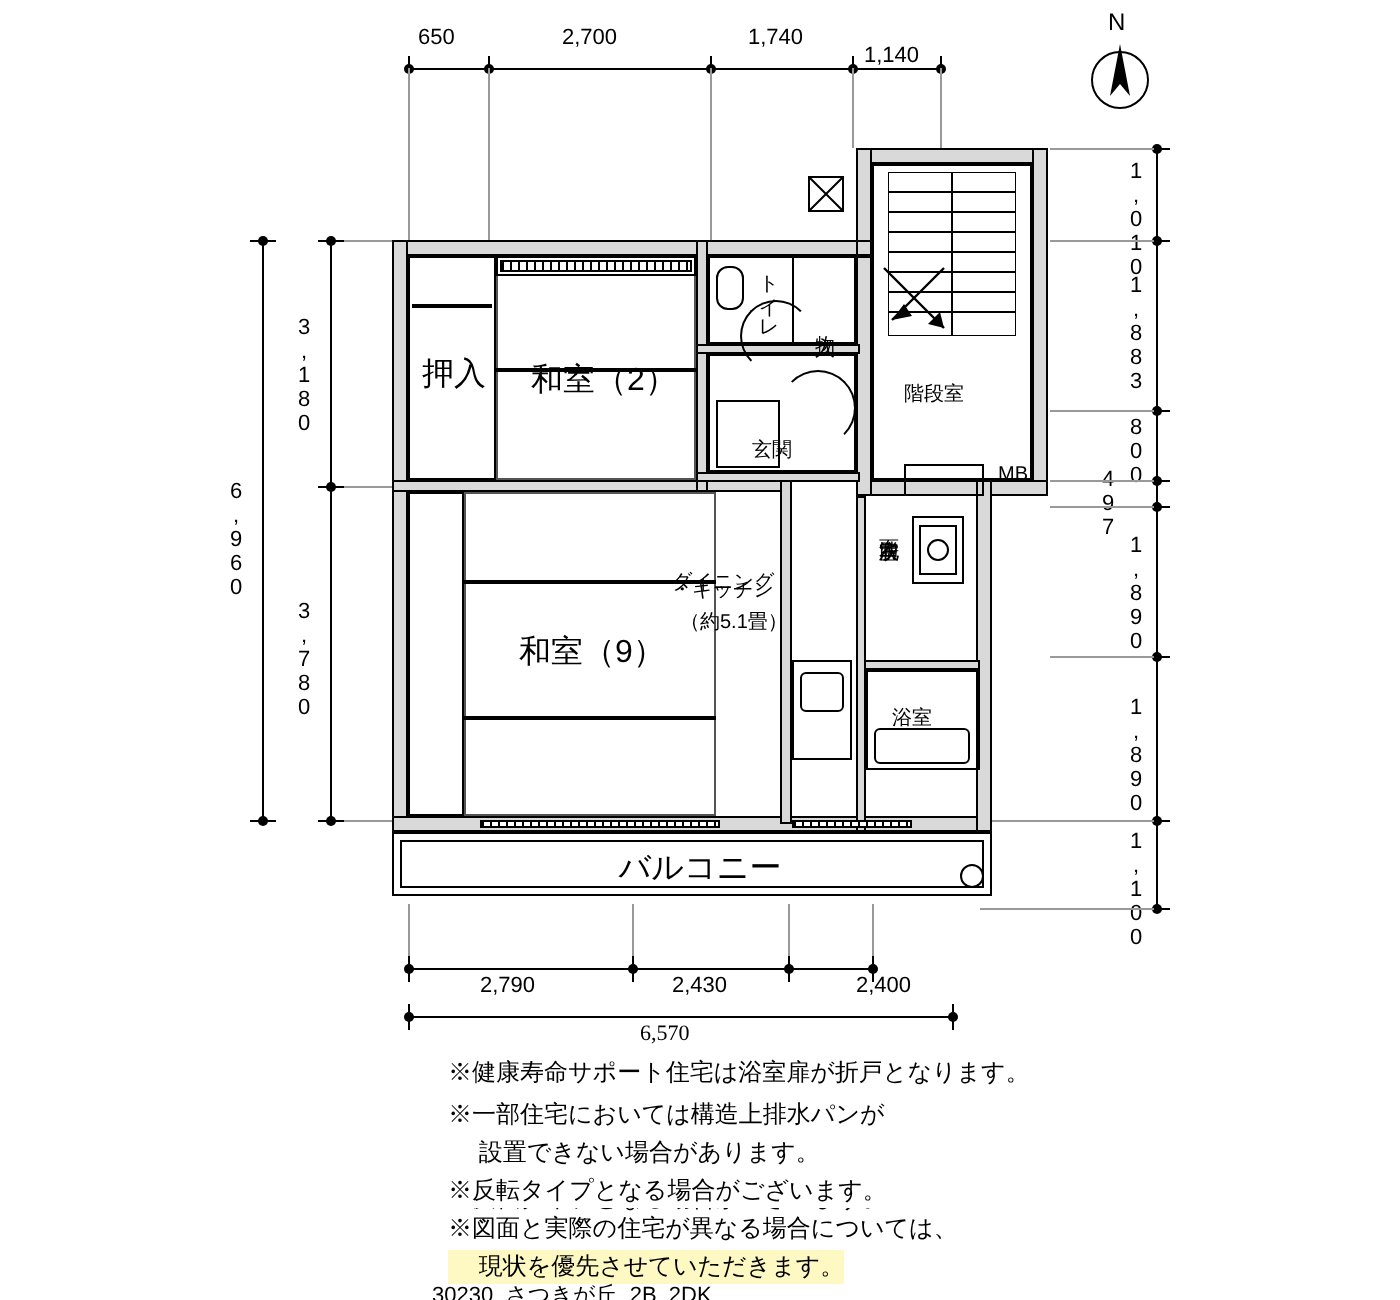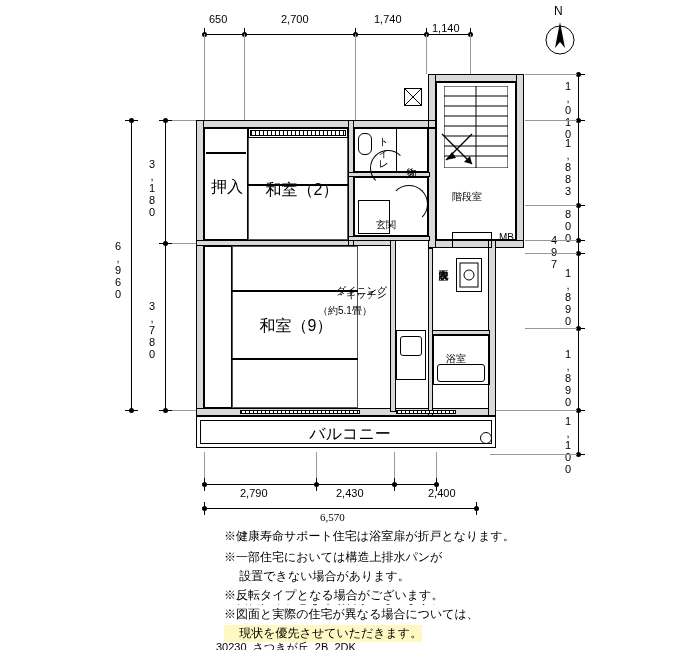--- a/index.html
+++ b/index.html
@@ -219,21 +219,21 @@
     <div class="roomname small" style="left:468px;top:232px;margin-left:31px;">MB</div>
 
     <div class="tatami" style="left:232px;top:246px;width:126px;height:162px;"></div>
     <div class="thin" style="left:232px;top:290px;width:126px;height:1px;"></div>
     <div class="thin" style="left:232px;top:358px;width:126px;height:1px;"></div>
     <div class="thin" style="left:204px;top:246px;width:28px;height:162px;"></div>
     <div class="roomname" style="left:248px;top:316px;width:96px;">和室（9）</div>
 
     <div class="roomname small" style="left:336px;top:284px;text-align:center;">ダイニング</div>
     <div class="roomname small" style="left:336px;top:288px;text-align:center;">・キッチン</div>
-    <div class="roomname small" style="left:318px;top:304px;">（約5.1畳）</div>
+    <div class="roomname small" style="left:340px;top:304px;">（約5.1畳）</div>
 
     <div class="thin" style="left:396px;top:330px;width:30px;height:50px;"></div>
     <div class="thin" style="left:400px;top:336px;width:22px;height:20px;border-radius:3px;"></div>
 
     <div class="roomname small vtext" style="left:436px;top:262px;">洗面脱衣室</div>
     <div class="thin" style="left:456px;top:258px;width:26px;height:34px;">
       <svg width="24" height="32" style="position:absolute;left:0;top:0;">
         <rect x="3" y="4" width="18" height="24" fill="none" stroke="#000" stroke-width="1"></rect>
         <circle cx="12" cy="16" r="5" fill="none" stroke="#000" stroke-width="1"></circle>
       </svg>

